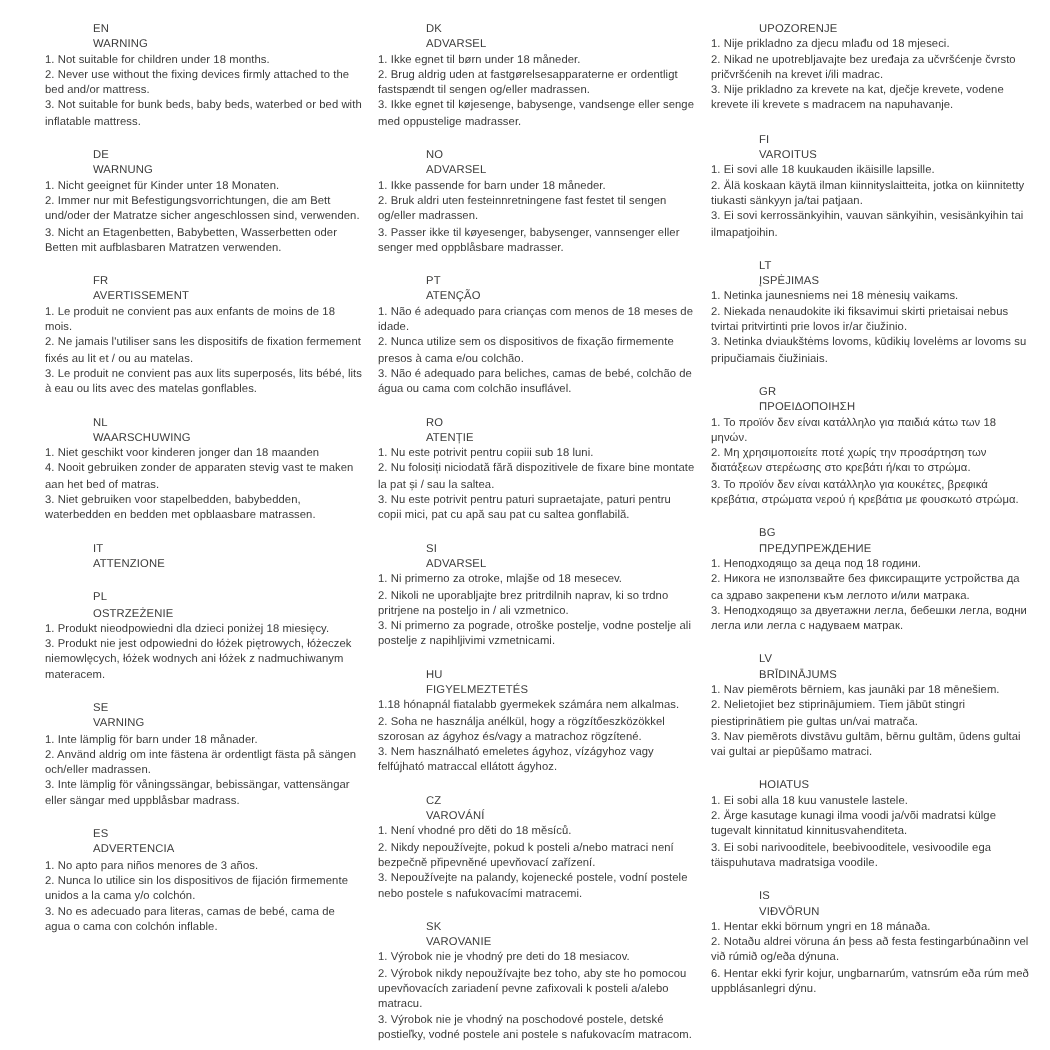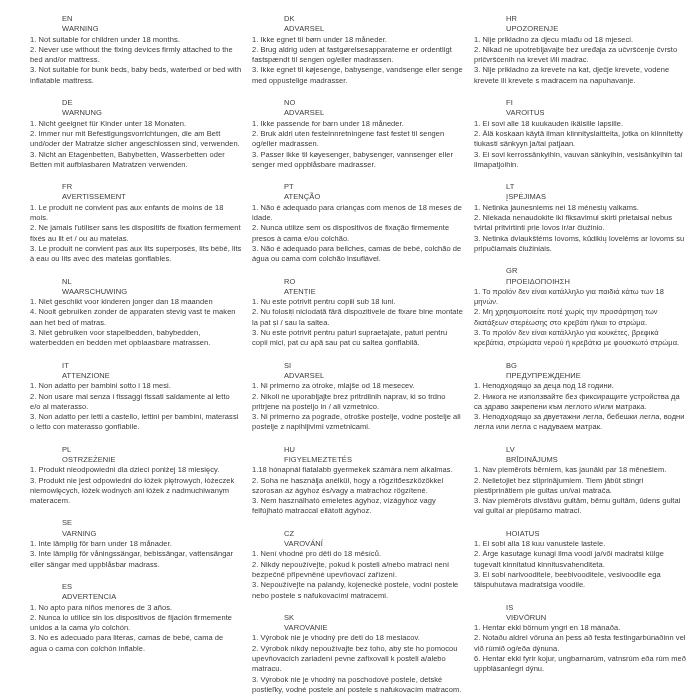--- a/index.html
+++ b/index.html
@@ -84,41 +84,37 @@
     <div class="items">
           <p class="item">1. Niet geschikt voor kinderen jonger dan 18 maanden</p>
           <p class="item">4. Nooit gebruiken zonder de apparaten stevig vast te maken aan het bed of matras.</p>
           <p class="item">3. Niet gebruiken voor stapelbedden, babybedden, waterbedden en bedden met opblaasbare matrassen.</p>
         </div>
   </div>
 
   <div class="section">
     <div class="lang-code">IT</div>
     <div class="warn-title">ATTENZIONE</div>
-    <div class="items">
-          <p class="item">1. Non adatto per bambini sotto i 18 mesi.</p>
-          <p class="item">2. Non usare mai senza i fissaggi fissati saldamente al letto e/o al materasso.</p>
-          <p class="item">3. Non adatto per letti a castello, lettini per bambini, materassi o letto con materasso gonfiabile.</p>
-        </div>
   </div>
 
   <div class="section">
     <div class="lang-code">PL</div>
     <div class="warn-title">OSTRZEŻENIE</div>
     <div class="items">
           <p class="item">1. Produkt nieodpowiedni dla dzieci poniżej 18 miesięcy.</p>
           <p class="item">3. Produkt nie jest odpowiedni do łóżek piętrowych, łóżeczek niemowlęcych, łóżek wodnych ani łóżek z nadmuchiwanym materacem.</p>
         </div>
   </div>
 
   <div class="section">
     <div class="lang-code">SE</div>
     <div class="warn-title">VARNING</div>
     <div class="items">
           <p class="item">1. Inte lämplig för barn under 18 månader.</p>
+          <p class="item">2. Använd aldrig om inte fästena är ordentligt fästa på sängen och/eller madrassen.</p>
           <p class="item">3. Inte lämplig för våningssängar, bebissängar, vattensängar eller sängar med uppblåsbar madrass.</p>
         </div>
   </div>
 
   <div class="section">
     <div class="lang-code">ES</div>
     <div class="warn-title">ADVERTENCIA</div>
     <div class="items">
           <p class="item">1. No apto para niños menores de 3 años.</p>
           <p class="item">2. Nunca lo utilice sin los dispositivos de fijación firmemente unidos a la cama y/o colchón.</p>
@@ -202,21 +198,20 @@
     <div class="warn-title">VAROVANIE</div>
     <div class="items">
           <p class="item">1. Výrobok nie je vhodný pre deti do 18 mesiacov.</p>
           <p class="item">2. Výrobok nikdy nepoužívajte bez toho, aby ste ho pomocou upevňovacích zariadení pevne zafixovali k posteli a/alebo matracu.</p>
           <p class="item">3. Výrobok nie je vhodný na poschodové postele, detské postieľky, vodné postele ani postele s nafukovacím matracom.</p>
         </div>
   </div>
 </div>
   <div class="col">
   <div class="section">
-    <div class="lang-code">HR</div>
     <div class="warn-title">UPOZORENJE</div>
     <div class="items">
           <p class="item">1. Nije prikladno za djecu mlađu od 18 mjeseci.</p>
           <p class="item">2. Nikad ne upotrebljavajte bez uređaja za učvršćenje čvrsto pričvršćenih na krevet i/ili madrac.</p>
           <p class="item">3. Nije prikladno za krevete na kat, dječje krevete, vodene krevete ili krevete s madracem na napuhavanje.</p>
         </div>
   </div>
 
   <div class="section">
     <div class="lang-code">FI</div>

